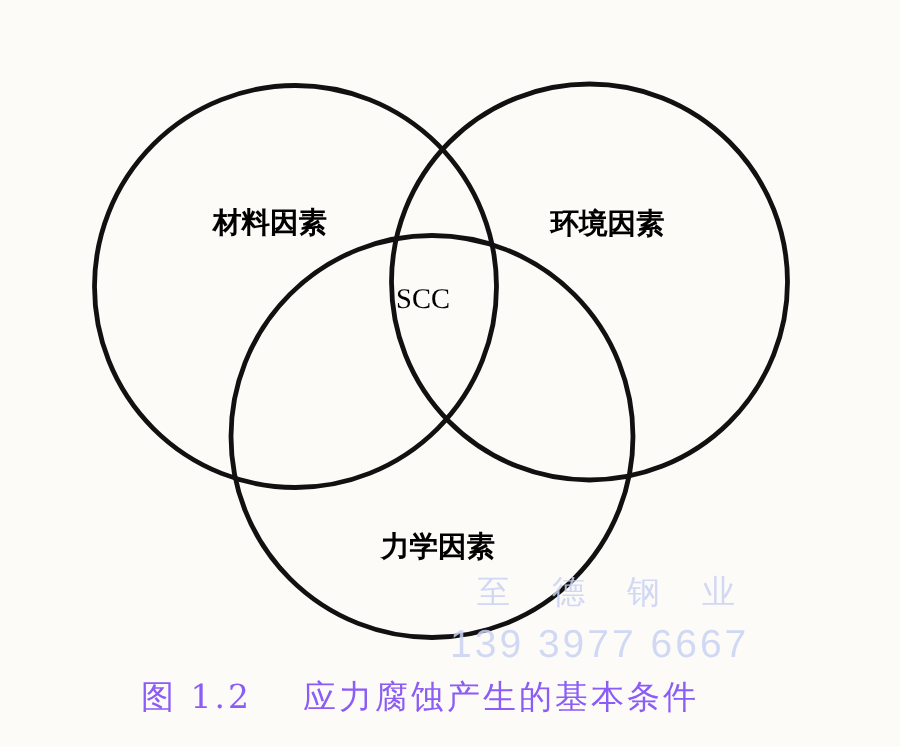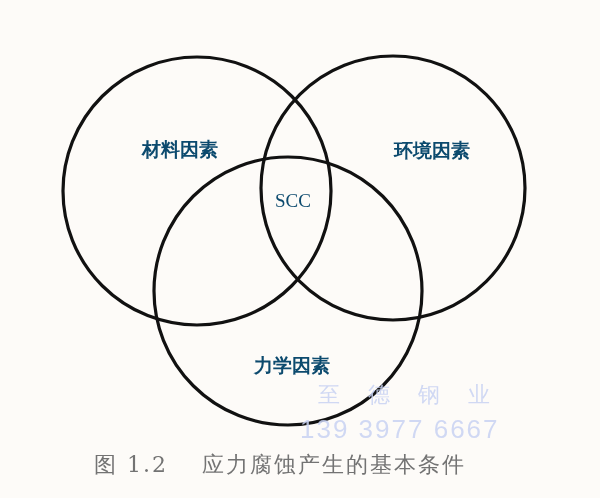--- a/index.html
+++ b/index.html
@@ -5,21 +5,21 @@
     html, body { margin: 0; padding: 0; }
     body {
       width: 600px; height: 498px; overflow: hidden;
       background: #fdfbf8;
       position: relative;
       font-family: "DejaVu Serif", "Liberation Serif", serif;
     }
     #venn { position: absolute; left: 0; top: 0; }
     .label {
       position: absolute;
-      color: #0c4a6e;
+      color: #000000;
       font-family: "DejaVu Sans", "Liberation Sans", sans-serif;
       font-weight: bold;
       font-size: 19px;
       line-height: 1;
       white-space: nowrap;
       transform: translate(-50%, -50%);
     }
     .label.scc {
       font-family: "Liberation Serif", "DejaVu Serif", serif;
       font-weight: normal;
@@ -32,38 +32,38 @@
       white-space: nowrap;
       font-family: Liberation Sans, sans-serif;
     }
     .wm1 { left: 318px; top: 380px; font-size: 22px; letter-spacing: 28px; }
     .wm2 { left: 300px; top: 414px; font-size: 26px; letter-spacing: 2px; }
     .caption {
       position: absolute;
       left: 94px; top: 450px;
       font-family: "DejaVu Serif", "Liberation Serif", serif;
       font-size: 22px;
-      color: #737373;
+      color: #8b5cf6;
       white-space: nowrap;
       letter-spacing: 2px;
     }
     .caption .num { margin-right: 28px; margin-left: 6px; }
   </style>
 </head>
 <body style="background: rgb(253, 251, 248);">
 
 <svg id="venn" width="600" height="498" viewBox="0 0 600 498">
   <circle id="c0" fill="none" stroke="#111111" stroke-width="3.2" cx="197" cy="191" r="134"></circle>
   <circle id="c1" fill="none" stroke="#111111" stroke-width="3.2" cx="393" cy="188" r="132"></circle>
   <circle id="c2" fill="none" stroke="#111111" stroke-width="3.2" cx="288" cy="291" r="134"></circle>
 </svg>
 
 <div class="label" id="l0" style="left: 180px; top: 149px;">材料因素</div>
-<div class="label" id="l1" style="left: 405px; top: 150px; margin-left: 27px;">环境因素</div>
+<div class="label" id="l1" style="left: 405px; top: 150px;">环境因素</div>
 <div class="label" id="l2" style="left: 292px; top: 365px;">力学因素</div>
-<div class="label scc" id="lscc" style="left: 293px; top: 200px;">SCC</div>
+<div class="label scc" id="lscc" style="left: 282px; top: 200px;">SCC</div>
 
 <div class="watermark wm1" style="color: rgb(201, 211, 243);">至德钢业</div>
 <div class="watermark wm2" style="color: rgb(201, 211, 243);">139 3977 6667</div>
 
 <div class="caption">
   <span>图 1.2</span><span class="num"></span><span>应力腐蚀产生的基本条件</span>
 </div>
 
 </body></html>

